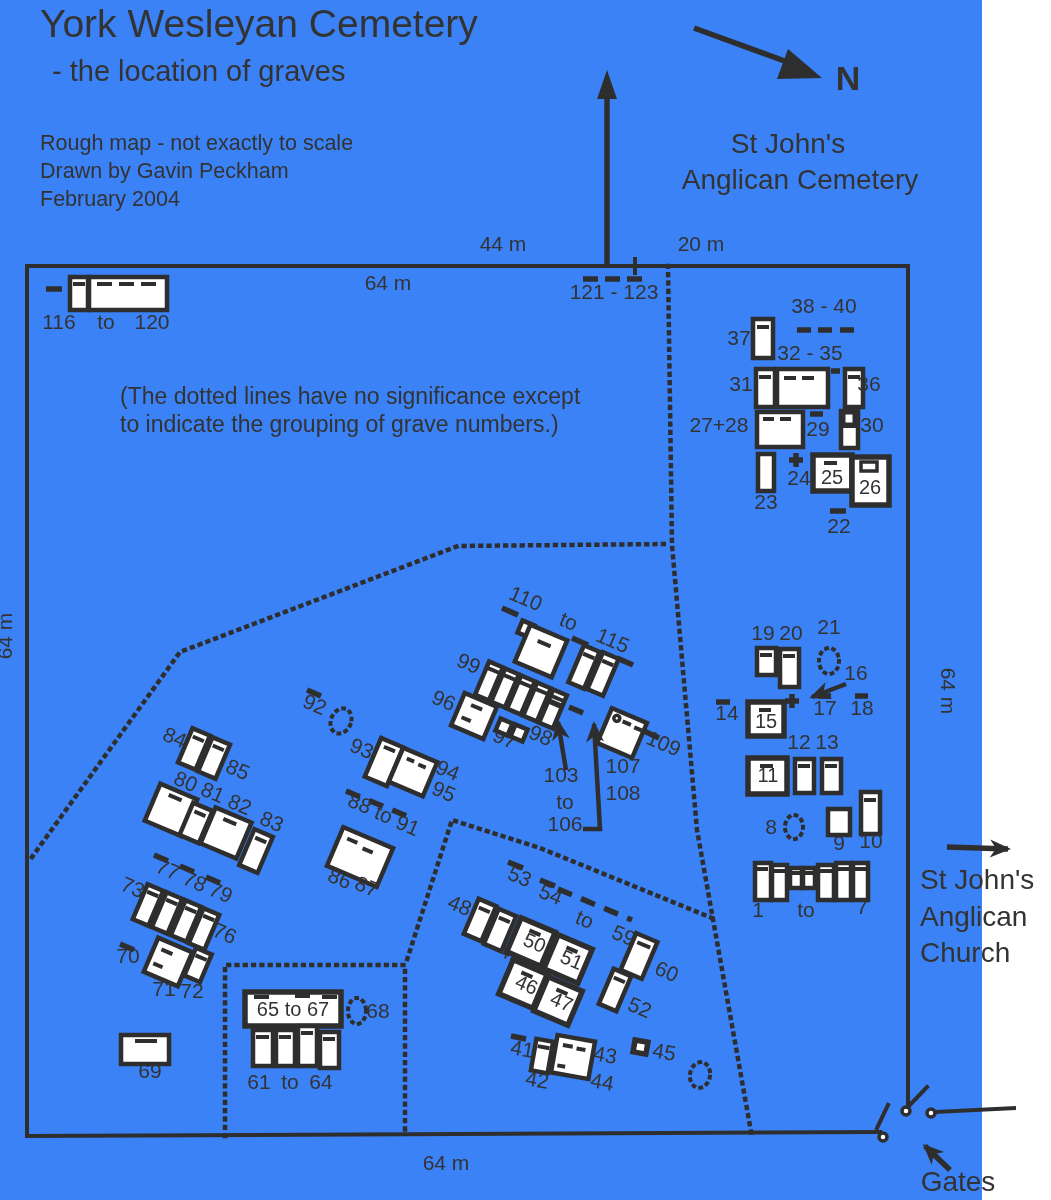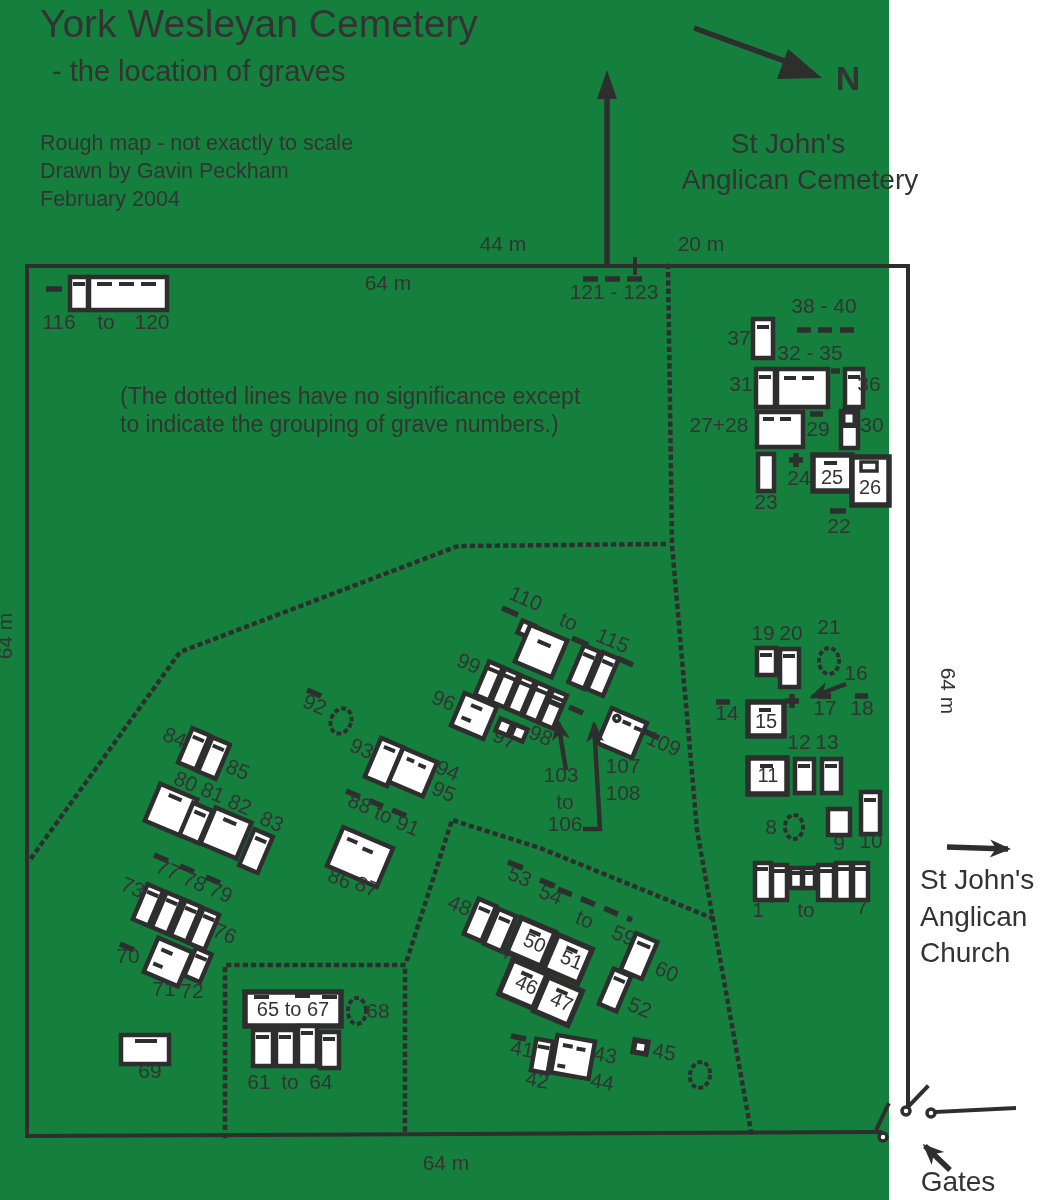--- a/index.html
+++ b/index.html
@@ -1,16 +1,16 @@
 <!DOCTYPE html>
 <html><head>
 <meta charset="utf-8">
 <style>
   html,body{margin:0;padding:0;background:#fff}
-  .page{width:889px;height:1200px;position:relative;background:#15803d}
+  .page{width:982px;height:1200px;position:relative;background:#3b82f6}
   svg{display:block}
   text{fill:#333;font-family:"Liberation Sans","DejaVu Sans",sans-serif}
   .mid{text-anchor:middle}
   .title{font-size:39px}
   .sub{font-size:29px}
   .cr{font-size:21.5px}
   .note{font-size:23px}
   .nb{font-size:28px}
   .m{font-size:21px}
   .g{font-size:21px}

